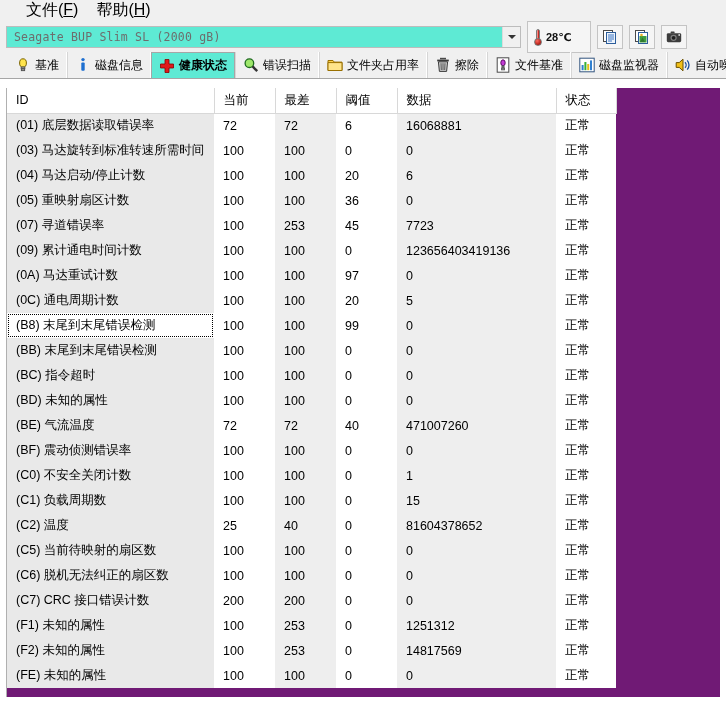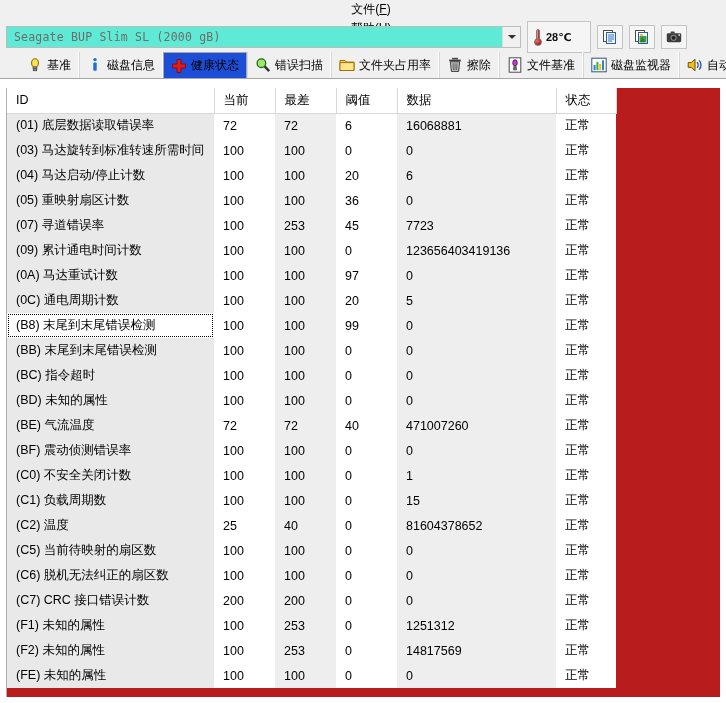--- a/index.html
+++ b/index.html
@@ -16,24 +16,23 @@
     background: #ffffff;
   }
 
   
   .menubar {
     height: 22px;
     background: #f0f0f0;
     display: flex;
     align-items: center;
     padding-left: 18px;
-    font-size: 12px;
+    font-size: 16px;
     color: #000;
     border-bottom: 1px solid #f0f0f0;
-    flex-direction: column;
   }
   .menubar .mi {
     padding: 2px 10px 3px 8px;
     line-height: 14px;
     white-space: nowrap;
   }
   .accel { text-decoration: underline; }
 
   
   .devicerow {
@@ -109,51 +108,52 @@
   }
 
   
   .toolbar {
     height: 27px;
     background: #f0f0f0;
     display: flex;
     align-items: stretch;
     border-bottom: 1px solid #a6a6a6;
     overflow: hidden;
-    padding-left: 20px;
+    padding-left: 8px;
   }
   .tbitem {
     display: flex; align-items: center;
     gap: 4px;
     padding: 0 7px;
     font-size: 12px;
     color: #000;
     border-left: 1px solid #d6d6d6;
     border-right: 1px solid #ffffff;
     white-space: nowrap;
     position: relative;
   }
   .tbitem:first-child { border-left: none; }
   .tbitem.active {
-    background: #1d4ed8;
+    background: #5eead4;
     border-top: 1px solid #a6a6a6;
     border-left: 1px solid #a6a6a6;
     border-right: 1px solid #a6a6a6;
     border-bottom: 1px solid #ffffff;
     margin-bottom: -1px;
     z-index: 3;
+    font-weight: bold;
   }
   .tbicon { width: 16px; height: 16px; display: block; flex: 0 0 16px; }
 
   
   .tablewrap {
     position: absolute;
     left: 6px; top: 88px;
     width: 714px; height: 609px;
-    background: #b91c1c;
+    background: #701a75;
     border-left: 1px solid #b0b0b0;
     overflow: hidden;
   }
   table.smart {
     border-collapse: collapse;
     width: 609px;
     table-layout: fixed;
     font-size: 12px;
   }
   table.smart th {

